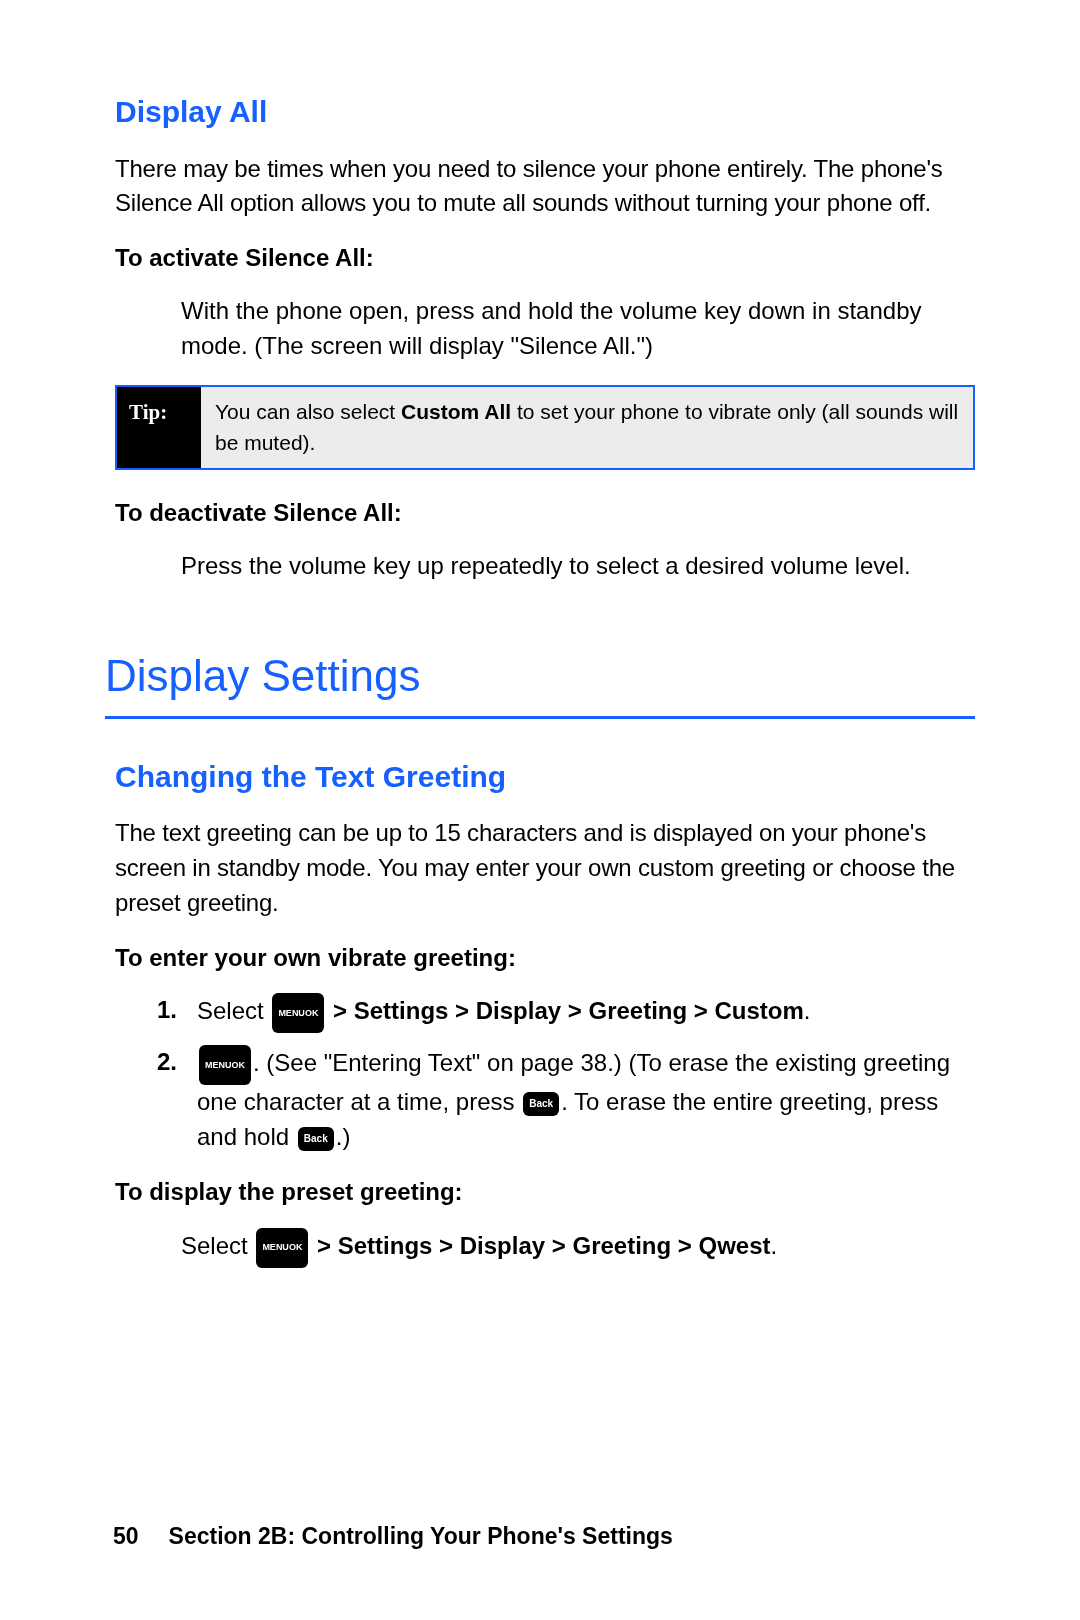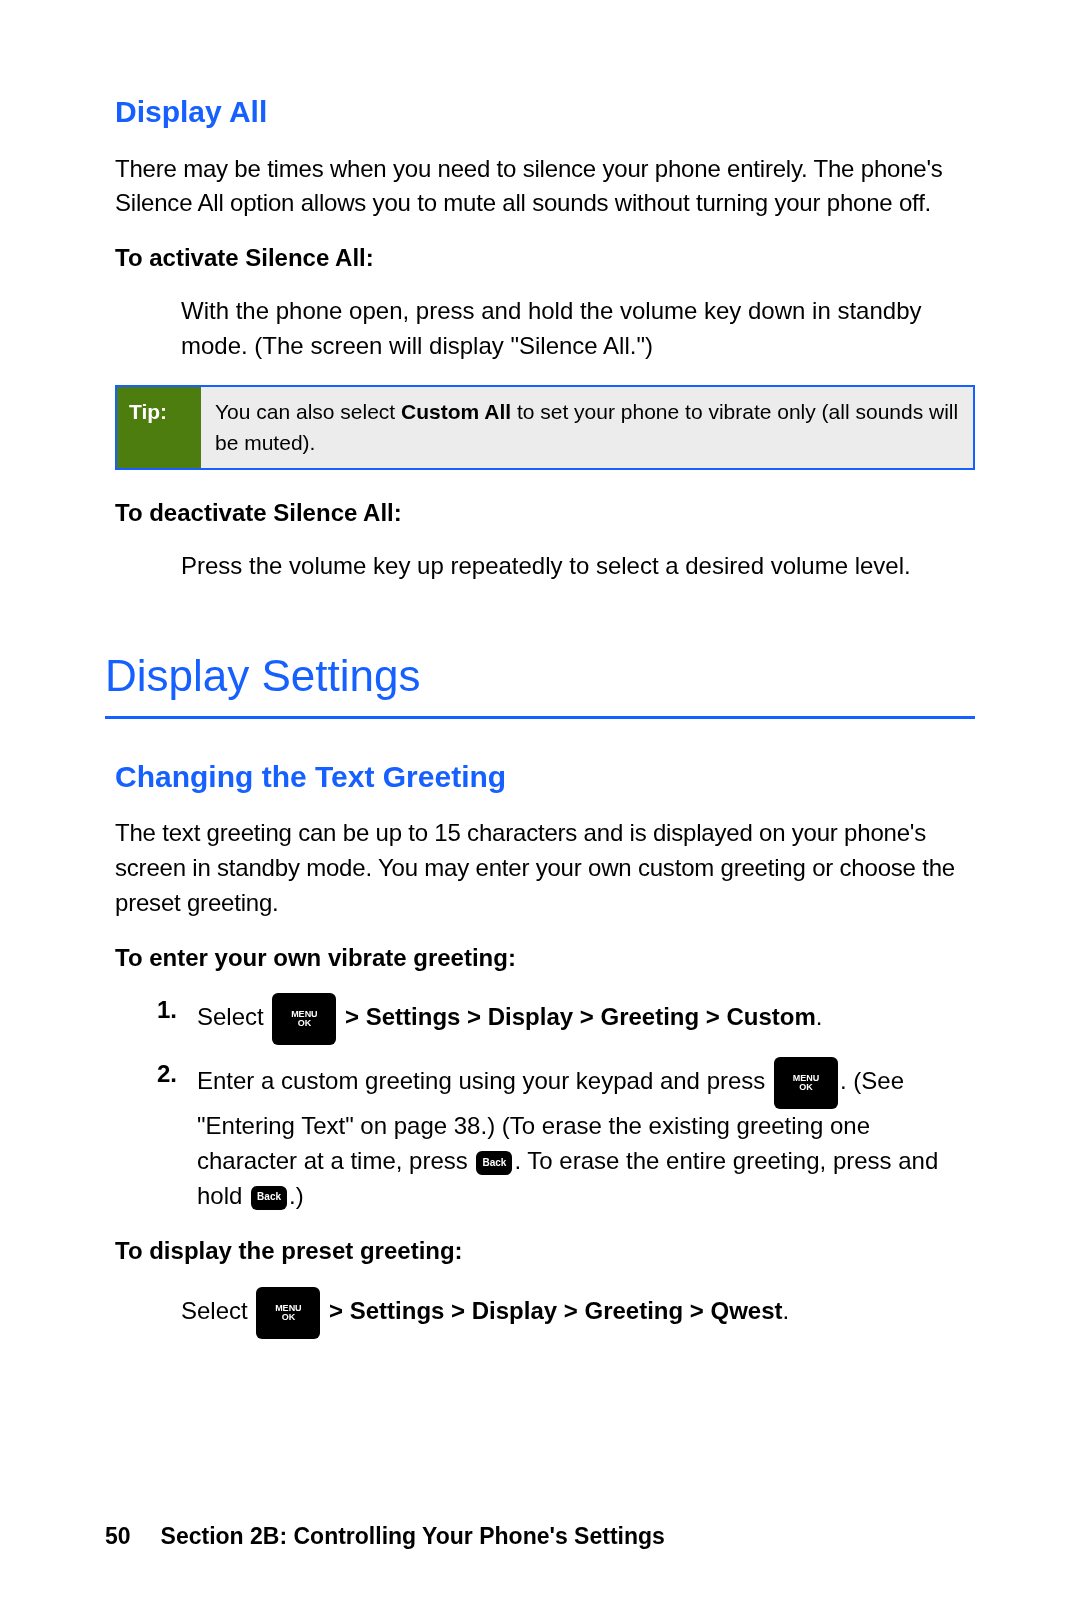--- a/index.html
+++ b/index.html
@@ -46,26 +46,27 @@
   .indent {
     margin: 0 0 22px 76px;
   }
   .tip-box {
     display: flex;
     margin: 4px 0 26px 10px;
     border: 2px solid #1560ff;
     font-size: 21px;
   }
   .tip-label {
-    background: #4d7c0f;
+    background: #000000;
     color: #fff;
     font-weight: bold;
     padding: 10px 12px;
     width: 60px;
     flex: none;
+    font-family: Liberation Serif, serif;
   }
   .tip-body {
     background: #ececec;
     padding: 10px 14px;
     flex: 1;
   }
   ol.steps {
     margin: 0 0 20px 52px;
     padding: 0;
     list-style: none;
@@ -78,54 +79,53 @@
     margin-bottom: 12px;
   }
   ol.steps > li::before {
     content: counter(step) ".";
     position: absolute;
     left: 0;
     font-weight: bold;
   }
   .menuok {
     display: inline-flex;
-    flex-direction: column;
     justify-content: center;
     align-items: center;
     background: #000;
     color: #fff;
     border-radius: 6px;
     font-size: 9px;
     font-weight: bold;
     line-height: 9px;
     width: 36px;
     height: 24px;
     vertical-align: middle;
     margin: 0 2px;
-    padding: 14px;
+    padding: 8px;
   }
   .menuok span { display:block; }
   .backbtn {
     display: inline-flex;
     justify-content: center;
     align-items: center;
     background: #000;
     color: #fff;
     border-radius: 6px;
     font-size: 10px;
     font-weight: bold;
     width: 36px;
     height: 24px;
     vertical-align: middle;
     margin: 0 2px;
   }
   .footer {
     position: absolute;
     bottom: 70px;
-    left: 105px;
+    left: 113px;
     font-weight: bold;
     font-size: 23px;
   }
   .footer .pn { margin-right: 30px; }
   b { font-weight: bold; }
 </style>
 </head>
 <body>
 
 <div class="page">
@@ -159,21 +159,21 @@
   <div class="subhead">To enter your own vibrate greeting:</div>
 
   <ol class="steps">
     <li>
       <span>Select </span><span class="menuok">
           <span>MENU</span>
           <span>OK</span>
         </span><b> &gt; Settings &gt; Display &gt; Greeting &gt; Custom</b><span>.</span>
     </li>
     <li>
-      <span>Enter a custom greeting using your keypad and press </span><span class="menuok">
+      <span class="menuok">
           <span>MENU</span>
           <span>OK</span>
         </span><span>. (See "Entering Text" on page 38.) (To erase the existing greeting one character at a time, press </span><span class="backbtn">Back</span><span>. To erase the entire greeting, press and hold </span><span class="backbtn">Back</span><span>.)</span>
     </li>
   </ol>
 
   <div class="subhead">To display the preset greeting:</div>
 
   <div class="indent">
     <span>Select </span><span class="menuok">

